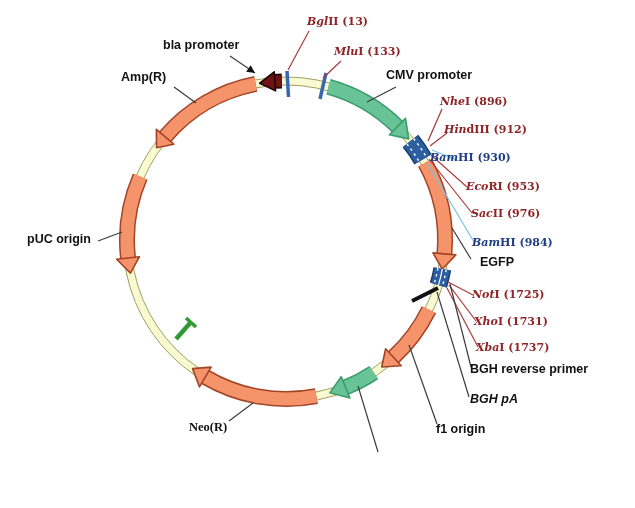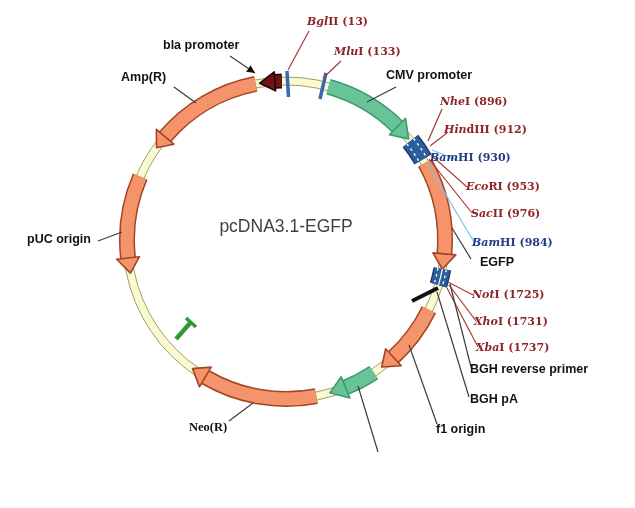--- a/index.html
+++ b/index.html
@@ -82,30 +82,29 @@
       <line x1="431" y1="155" x2="467" y2="187" stroke="#A83B3B" stroke-width="1.2"></line>
       <line x1="429" y1="159" x2="472" y2="213" stroke="#A83B3B" stroke-width="1.2"></line>
       <line x1="427" y1="163" x2="474" y2="242" stroke="#77C4EA" stroke-width="1.2"></line>
       <line x1="448" y1="282" x2="473" y2="295" stroke="#A83B3B" stroke-width="1.2"></line>
       <line x1="449" y1="285" x2="476" y2="321" stroke="#A83B3B" stroke-width="1.2"></line>
       <line x1="447" y1="288" x2="478" y2="347" stroke="#A83B3B" stroke-width="1.2"></line>
       <line x1="450" y1="284" x2="471" y2="367" stroke="#3C3C3C" stroke-width="1.2"></line>
       <line x1="437" y1="292" x2="469" y2="397" stroke="#3C3C3C" stroke-width="1.2"></line>
     </svg>
   <div class="labels" id="labels">
-    <div class="title">pcDNA3.1-EGFP</div>
   <div class="f-label" style="left: 386px; top: 69px;">CMV promoter</div>
       <div class="f-label" style="left: 448px; top: 256px; padding-left: 32px;">EGFP</div>
       <div class="f-label" style="left: 436px; top: 423px;">f1 origin</div>
       <div class="f-label" style="left: 189px; top: 421px; font-family: Liberation Serif, serif;">Neo(R)</div>
       <div class="f-label" style="left: 27px; top: 233px;">pUC origin</div>
       <div class="f-label" style="left: 121px; top: 71px;">Amp(R)</div>
       <div class="f-label" style="left: 163px; top: 39px;">bla promoter</div>
       <div class="f-label" style="left: 470px; top: 363px;">BGH reverse primer</div>
-      <div class="f-label" style="left: 470px; top: 393px;">BGH pA</div>
+      <div class="f-label" style="left: 470px; top: 393px; font-style: italic;">BGH pA</div>
       <div class="s-label s-red" style="left: 307px; top: 16px;"><span class="it">Bgl</span><span>II (13)</span></div>
       <div class="s-label s-red" style="left: 334px; top: 46px;"><span class="it">Mlu</span><span>I (133)</span></div>
       <div class="s-label s-red" style="left: 440px; top: 96px;"><span class="it">Nhe</span><span>I (896)</span></div>
       <div class="s-label s-red" style="left: 444px; top: 124px;"><span class="it">Hin</span><span>dIII (912)</span></div>
       <div class="s-label s-blue" style="left: 430px; top: 152px;"><span class="it">Bam</span><span>HI (930)</span></div>
       <div class="s-label s-red" style="left: 466px; top: 181px;"><span class="it">Eco</span><span>RI (953)</span></div>
       <div class="s-label s-red" style="left: 471px; top: 208px;"><span class="it">Sac</span><span>II (976)</span></div>
       <div class="s-label s-blue" style="left: 472px; top: 237px;"><span class="it">Bam</span><span>HI (984)</span></div>
       <div class="s-label s-red" style="left: 472px; top: 289px;"><span class="it">Not</span><span>I (1725)</span></div>
       <div class="s-label s-red" style="left: 474px; top: 316px;"><span class="it">Xho</span><span>I (1731)</span></div>

